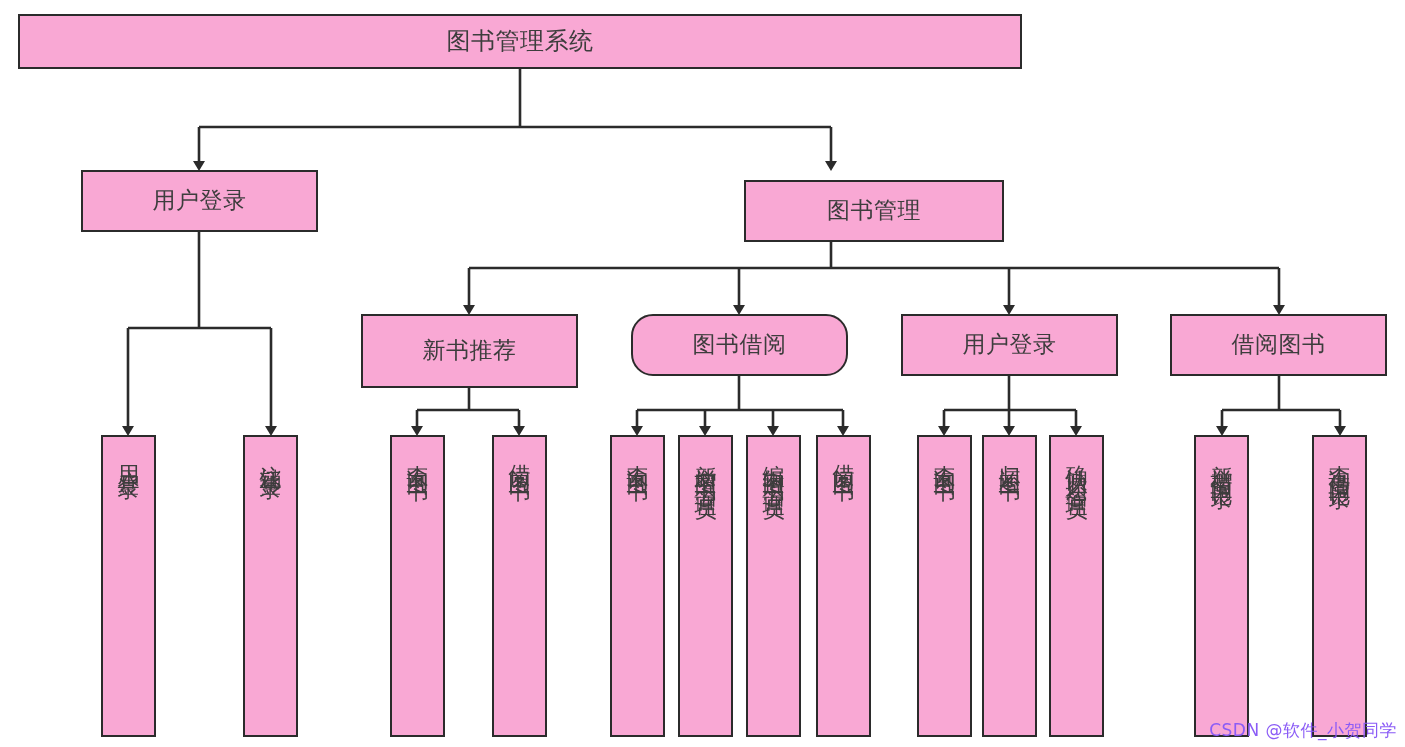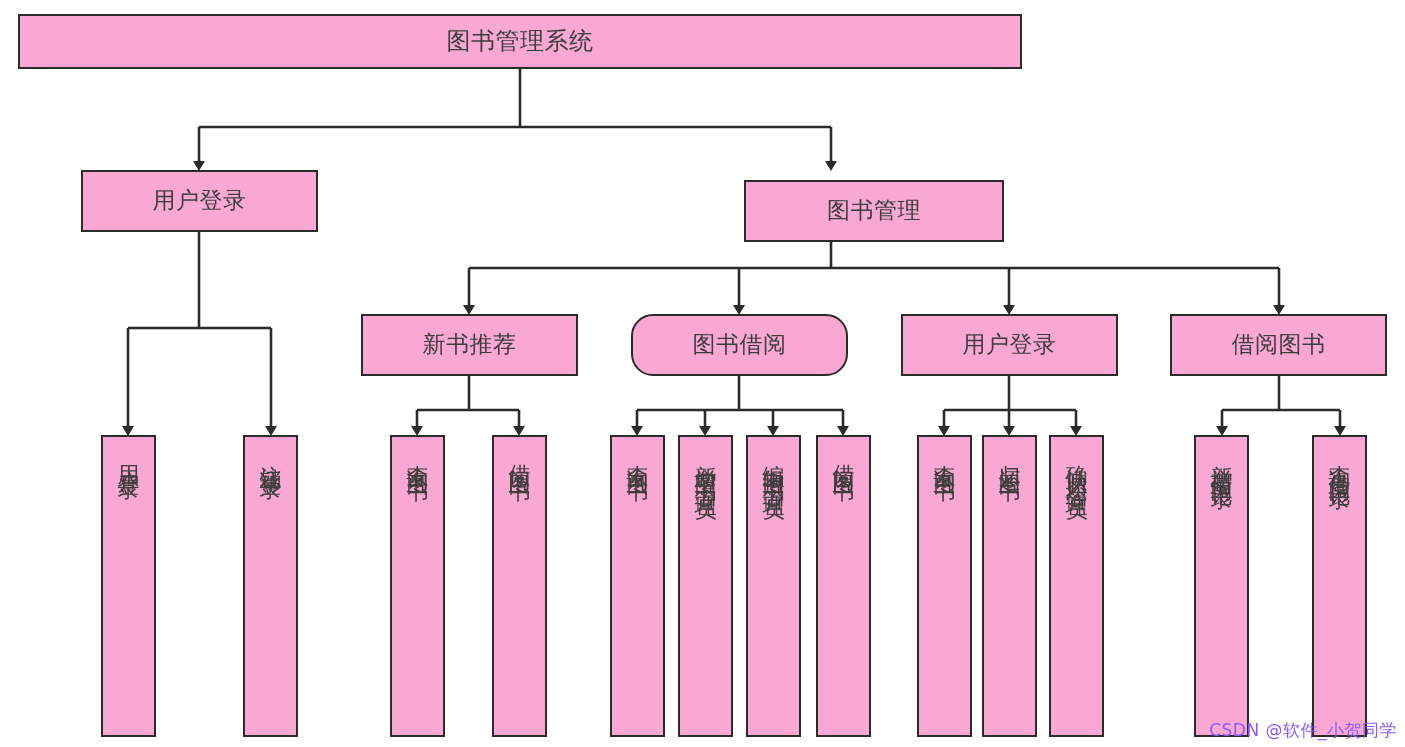--- a/index.html
+++ b/index.html
@@ -133,21 +133,21 @@
     <span class="lbl">图书管理系统</span>
   </div>
 
   <div class="node h" style="left:81px; top:170px; width:237px; height:62px;">
     <span class="lbl">用户登录</span>
   </div>
   <div class="node h" style="left:712px; top:180px; width:260px; height:62px;margin-left:32px;">
     <span class="lbl">图书管理</span>
   </div>
 
-  <div class="node h" style="left:361px; top:314px; width:217px; height:62px;">
+  <div class="node h" style="left:361px; top:314px; width:217px; height:74px;">
     <span class="lbl">新书推荐</span>
   </div>
   <div class="node h" style="left:631px; top:314px; width:217px; height:62px;border-radius:22px;">
     <span class="lbl">图书借阅</span>
   </div>
   <div class="node h" style="left:901px; top:314px; width:217px; height:62px;">
     <span class="lbl">用户登录</span>
   </div>
   <div class="node h" style="left:1170px; top:314px; width:217px; height:62px;">
     <span class="lbl">借阅图书</span>

